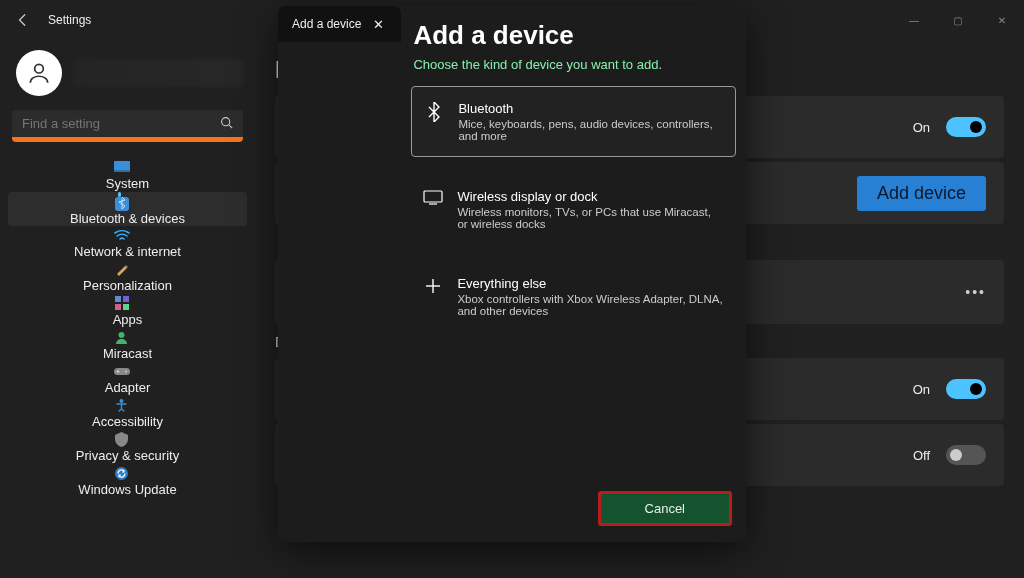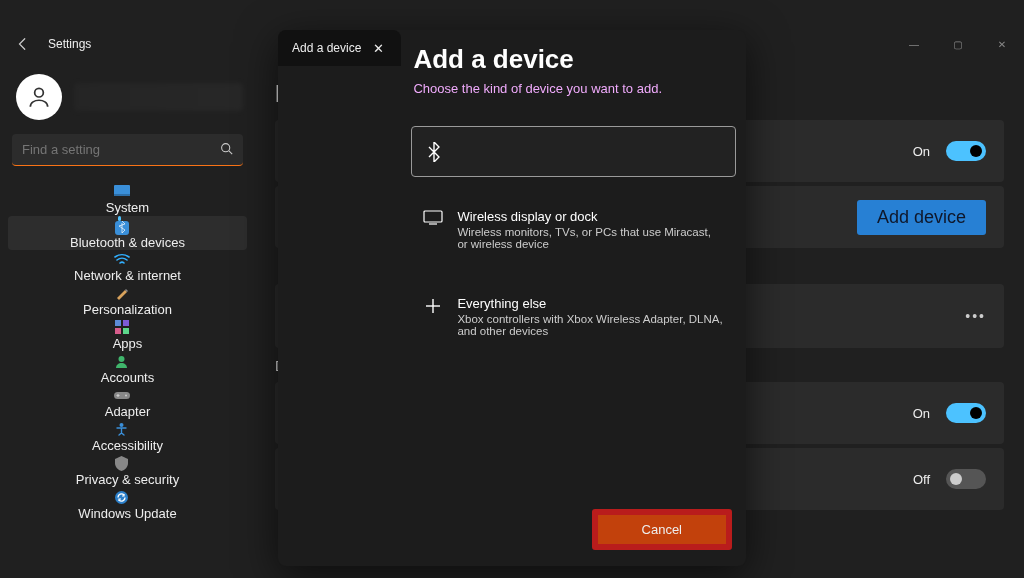--- a/index.html
+++ b/index.html
@@ -1,34 +1,34 @@
 <!DOCTYPE html>
 <html><head>
 <meta charset="utf-8">
 <style>
   * { box-sizing: border-box; margin: 0; padding: 0; font-family: "Segoe UI", Arial, sans-serif; }
   html, body { width: 1024px; height: 578px; overflow: hidden; background: #202020; color: #fff; }
   .window { position: relative; width: 1024px; height: 578px; background: #202020; }
 
   
-  .titlebar { height: 40px; display: flex; align-items: center; margin-top: 24px; }
+  .titlebar { height: 40px; display: flex; align-items: center; }
   .titlebar .back { width: 30px; height: 30px; margin-left: 8px; display: flex; align-items: center; justify-content: center; color: #ccc; font-size: 14px; }
   .titlebar .title { margin-left: 10px; font-size: 12px; color: #eee; }
   .titlebar .wincontrols { margin-left: auto; display: flex; }
   .titlebar .wc { width: 44px; height: 30px; display: flex; align-items: center; justify-content: center; color: #888; font-size: 10px; }
 
   .body { display: flex; height: calc(100% - 40px); }
 
   
   .sidebar { width: 255px; padding: 10px 8px 0 8px; }
   .profile { display: flex; align-items: center; padding: 0 4px 14px 8px; }
   .avatar { width: 46px; height: 46px; border-radius: 50%; background: #fff; display: flex; align-items: center; justify-content: center; margin-right: 12px; }
   .profileinfo { flex: 1; height: 28px; background: linear-gradient(90deg,#2a2a2a,#2f2f2f); border-radius: 4px; filter: blur(2px); opacity:.5;}
 
-  .search { display: flex; align-items: center; background: #2c2c2c; border-radius: 4px; height: 32px; padding: 0 10px; margin: 0 4px 16px 4px; border-bottom: 1px solid #f97316;}
+  .search { display: flex; align-items: center; background: #2c2c2c; border-radius: 4px; height: 32px; padding: 0 10px; margin: 0 4px 16px 4px; border-bottom: 5px solid #f97316;}
   .search input { flex: 1; background: transparent; border: none; outline: none; color: #ccc; font-size: 13px; }
   .search .sicon { color: #ccc; font-size: 12px; }
 
   .nav { list-style: none; }
   .nav li { display: flex; align-items: center; height: 34px; padding: 0 12px; border-radius: 4px; font-size: 13px; color: #eee; margin-bottom: 0px; cursor: default; flex-direction: column; }
   .nav li.active { background: #2d2d2d; }
   .nav li.active::before { content: ""; display: block; width: 3px; height: 16px; background: #4cc2ff; border-radius: 2px; margin-left: -10px; margin-right: 7px; }
   .nav .ic { width: 18px; height: 18px; margin-right: 12px; display: flex; align-items: center; justify-content: center; font-size: 14px; }
 
   
@@ -46,29 +46,29 @@
   .muted { color: #aaa; font-size: 13px; }
   .section-letter { font-size: 14px; color:#ddd; margin: 10px 0 8px 0;}
 
   
   .overlay { position: absolute; top: 6px; left: 278px; width: 468px; height: 536px; background: #1c1c1c; border-radius: 8px; box-shadow: 0 10px 40px rgba(0,0,0,.6); display:flex; flex-direction:row; }
   .modal-titlebar { display: flex; align-items: center; height: 36px; padding: 0 6px 0 14px; background:#111; border-radius:8px 8px 0 0;}
   .modal-titlebar .t { font-size: 12px; color: #eee; }
   .modal-titlebar .x { margin-left: auto; width: 34px; height: 28px; display: flex; align-items: center; justify-content: center; color: #eee; font-size: 13px; border-radius:4px;}
   .modal-body { padding: 12px 10px 10px 10px; flex:1; display:flex; flex-direction:column;}
   .modal-body h2 { font-size: 26px; font-weight: 600; margin: 2px 0 6px 2px; }
-  .modal-body .sub { font-size: 13px; color: #f0abfc; margin-left: 2px; margin-bottom: 30px; }
+  .modal-body .sub { font-size: 13px; color: #86efac; margin-left: 2px; margin-bottom: 14px; }
   .opt { display: flex; align-items: flex-start; padding: 14px 12px; border-radius: 4px; margin-bottom:18px;}
   .opt.sel { border: 1px solid #9a9a9a; background: #222; }
   .opt .oic { width: 20px; margin-right: 14px; color: #fff; display:flex; justify-content:center; margin-top:1px;}
   .opt .otxt { flex: 1; }
   .opt .otxt .h { font-size: 13px; font-weight: 400; margin-bottom: 2px; }
   .opt .otxt .d { font-size: 11.5px; color: #ccc; }
   .modal-footer { margin-top:auto; display:flex; justify-content:flex-end; padding: 0 4px 6px 0;}
-  .modal-footer button { background:#c2410c; color:#eee; border:6px solid #b91c1c; border-radius:3px; padding:7px 44px; font-size:13px;}
+  .modal-footer button { background:#14532d; color:#eee; border:3px solid #b91c1c; border-radius:3px; padding:7px 44px; font-size:13px;}
 </style>
 </head>
 <body>
 
 <div class="window">
 
   <div class="titlebar">
     <div class="back">
       <svg width="14" height="14" viewBox="0 0 16 16">
           <path d="M10 2 4 8l6 6" stroke="#ccc" stroke-width="1.4" fill="none" stroke-linecap="round"></path>
@@ -152,21 +152,21 @@
             </span>
             <span>Apps</span>
           </li>
         <li>
             <span class="ic">
               <svg width="15" height="15" viewBox="0 0 15 15">
                 <circle cx="7.5" cy="5" r="3" fill="#3fb56b"></circle>
                 <path d="M2 14c0-3 2.5-5 5.5-5s5.5 2 5.5 5z" fill="#3fb56b"></path>
               </svg>
             </span>
-            <span>Accounts</span>
+            <span>Miracast</span>
           </li>
         <li>
             <span class="ic">
               <svg width="16" height="11" viewBox="0 0 16 11">
                 <rect x="0" y="2" width="16" height="7" rx="3.5" fill="#888"></rect>
                 <circle cx="12" cy="5.5" r="1" fill="#ccc"></circle>
                 <path d="M4 4v3M2.5 5.5h3" stroke="#ccc" stroke-width="1.2"></path>
               </svg>
             </span>
             <span>Adapter</span>
@@ -237,32 +237,36 @@
     <div class="modal-body">
       <h2>Add a device</h2>
       <div class="sub">Choose the kind of device you want to add.</div>
 
       <div class="opt sel">
         <div class="oic">
             <svg width="14" height="20" viewBox="0 0 12 20">
               <path d="M6 0v20l5-5L1 5m0 10l10-10-5-5" stroke="#fff" stroke-width="1.4" fill="none" stroke-linejoin="round"></path>
             </svg>
           </div>
+        <div class="otxt">
+          <div class="h">Bluetooth</div>
+          <div class="d">Mice, keyboards, pens, audio devices, controllers, and more</div>
+        </div>
       </div>
 
       <div class="opt">
         <div class="oic">
             <svg width="20" height="15" viewBox="0 0 20 15">
               <rect x="1" y="1" width="18" height="11" rx="1" stroke="#fff" stroke-width="1.2" fill="none"></rect>
               <line x1="6" y1="14" x2="14" y2="14" stroke="#fff" stroke-width="1.2"></line>
             </svg>
           </div>
         <div class="otxt">
           <div class="h">Wireless display or dock</div>
-          <div class="d">Wireless monitors, TVs, or PCs that use Miracast, or wireless device</div>
+          <div class="d">Wireless monitors, TVs, or PCs that use Miracast, or wireless docks</div>
         </div>
       </div>
 
       <div class="opt">
         <div class="oic">
             <svg width="18" height="18" viewBox="0 0 18 18">
               <line x1="9" y1="2" x2="9" y2="16" stroke="#fff" stroke-width="1.4"></line>
               <line x1="2" y1="9" x2="16" y2="9" stroke="#fff" stroke-width="1.4"></line>
             </svg>
           </div>

